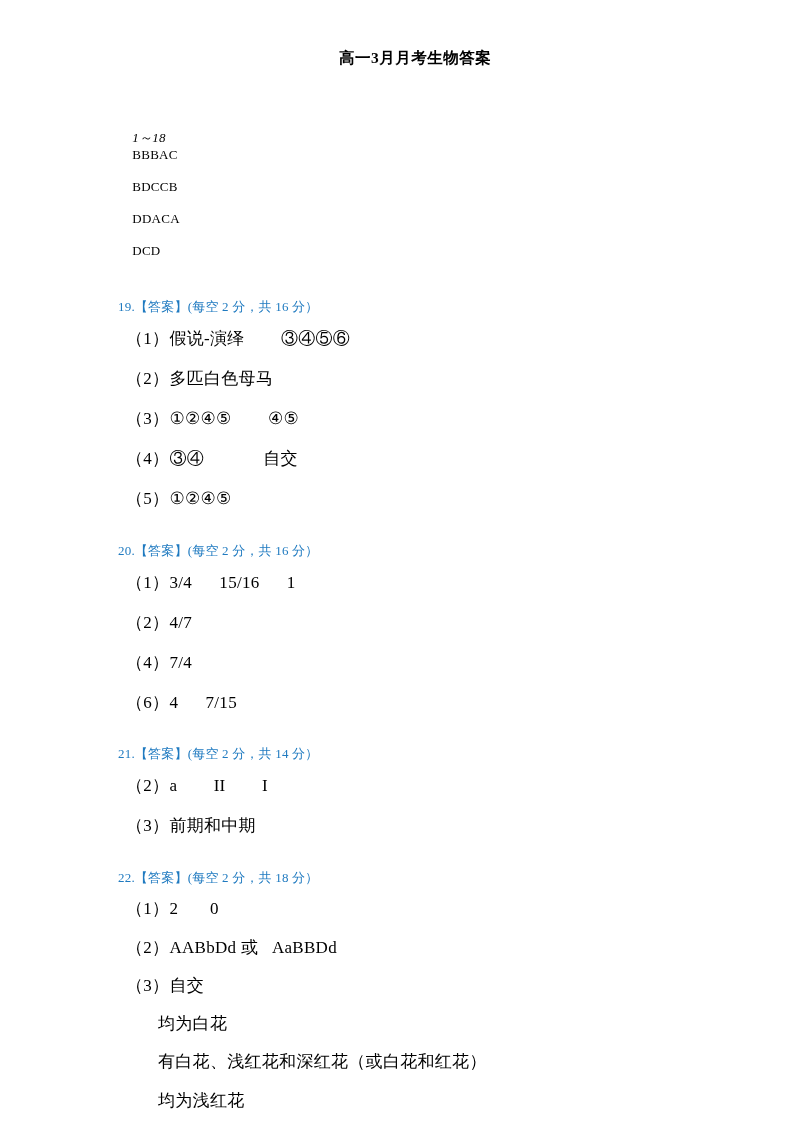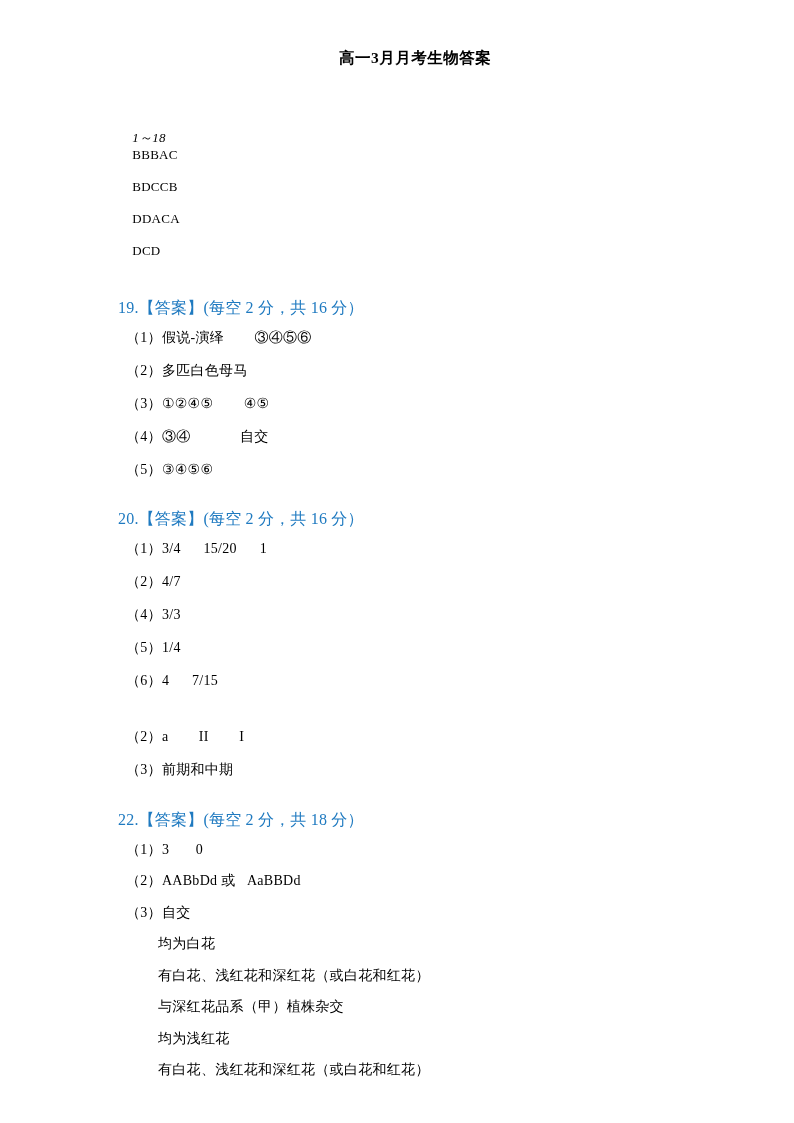--- a/index.html
+++ b/index.html
@@ -40,27 +40,27 @@
   .mc-seg { display: inline-block; }
   .gap-1 { display: inline-block; width: 44px; }
   .gap-2 { display: inline-block; width: 42px; }
   .gap-3 { display: inline-block; width: 40px; }
 
   .qblock {
     margin-top: 23px;
   }
   .qhead {
     color: #1f7ac0;
-    font-size: 16px;
+    font-size: 13px;
     margin-bottom: 3px;
     letter-spacing: 0.2px;
   }
   .qhead .num { color: #1f7ac0; }
   .ans-line {
-    font-size: 14px;
+    font-size: 17px;
     line-height: 2.35;
     letter-spacing: 0.3px;
     white-space: pre;
     padding-left: 8px;
   }
   .ans-line .marker {
     display: inline-block;
     min-width: 34px;
   }
   .indent-1 { padding-left: 40px; }
@@ -85,46 +85,47 @@
   </div>
 
   <div class="qblock">
     <div class="qhead">
       <span class="num">19.</span><span>【答案】(每空 2 分，共 16 分）</span>
     </div>
     <div class="ans-line"><span class="marker">（1）</span><span>假说-演绎        ③④⑤⑥</span></div>
     <div class="ans-line"><span class="marker">（2）</span><span>多匹白色母马</span></div>
     <div class="ans-line"><span class="marker">（3）</span><span>①②④⑤        ④⑤</span></div>
     <div class="ans-line"><span class="marker">（4）</span><span>③④             自交</span></div>
-    <div class="ans-line"><span class="marker">（5）</span><span>③④⑤⑥</span></div>
+    <div class="ans-line"><span class="marker">（5）</span><span>①②④⑤</span></div>
   </div>
 
   <div class="qblock">
     <div class="qhead">
       <span class="num">20.</span><span>【答案】(每空 2 分，共 16 分）</span>
     </div>
-    <div class="ans-line"><span class="marker">（1）</span><span>3/4      15/20      1</span></div>
+    <div class="ans-line"><span class="marker">（1）</span><span>3/4      15/16      1</span></div>
     <div class="ans-line"><span class="marker">（2）</span><span>4/7</span></div>
-    <div class="ans-line"><span class="marker">（4）</span><span>3/3</span></div>
-    <div class="ans-line"><span class="marker">（5）</span><span>1/4</span></div>
+    <div class="ans-line"><span class="marker">（4）</span><span>7/4</span></div>
     <div class="ans-line"><span class="marker">（6）</span><span>4      7/15</span></div>
   </div>
 
   <div class="qblock">
+    <div class="qhead">
+      <span class="num">21.</span><span>【答案】(每空 2 分，共 14 分）</span>
+    </div>
     <div class="ans-line"><span class="marker">（2）</span><span>a        II        I</span></div>
     <div class="ans-line"><span class="marker">（3）</span><span>前期和中期</span></div>
   </div>
 
   <div class="qblock">
     <div class="qhead">
       <span class="num">22.</span><span>【答案】(每空 2 分，共 18 分）</span>
     </div>
-    <div class="ans-line tight"><span class="marker">（1）</span><span>3       0</span></div>
+    <div class="ans-line tight"><span class="marker">（1）</span><span>2       0</span></div>
     <div class="ans-line tight"><span class="marker">（2）</span><span>AABbDd 或   AaBBDd</span></div>
     <div class="ans-line tight"><span class="marker">（3）</span><span>自交</span></div>
     <div class="ans-line tight indent-1"><span>均为白花</span></div>
     <div class="ans-line tight indent-1"><span>有白花、浅红花和深红花（或白花和红花）</span></div>
-    <div class="ans-line tight indent-1"><span>与深红花品系（甲）植株杂交</span></div>
     <div class="ans-line tight indent-1"><span>均为浅红花</span></div>
     <div class="ans-line tight indent-1"><span>有白花、浅红花和深红花（或白花和红花）</span></div>
   </div>
 
 </div>
 
 </body></html>

